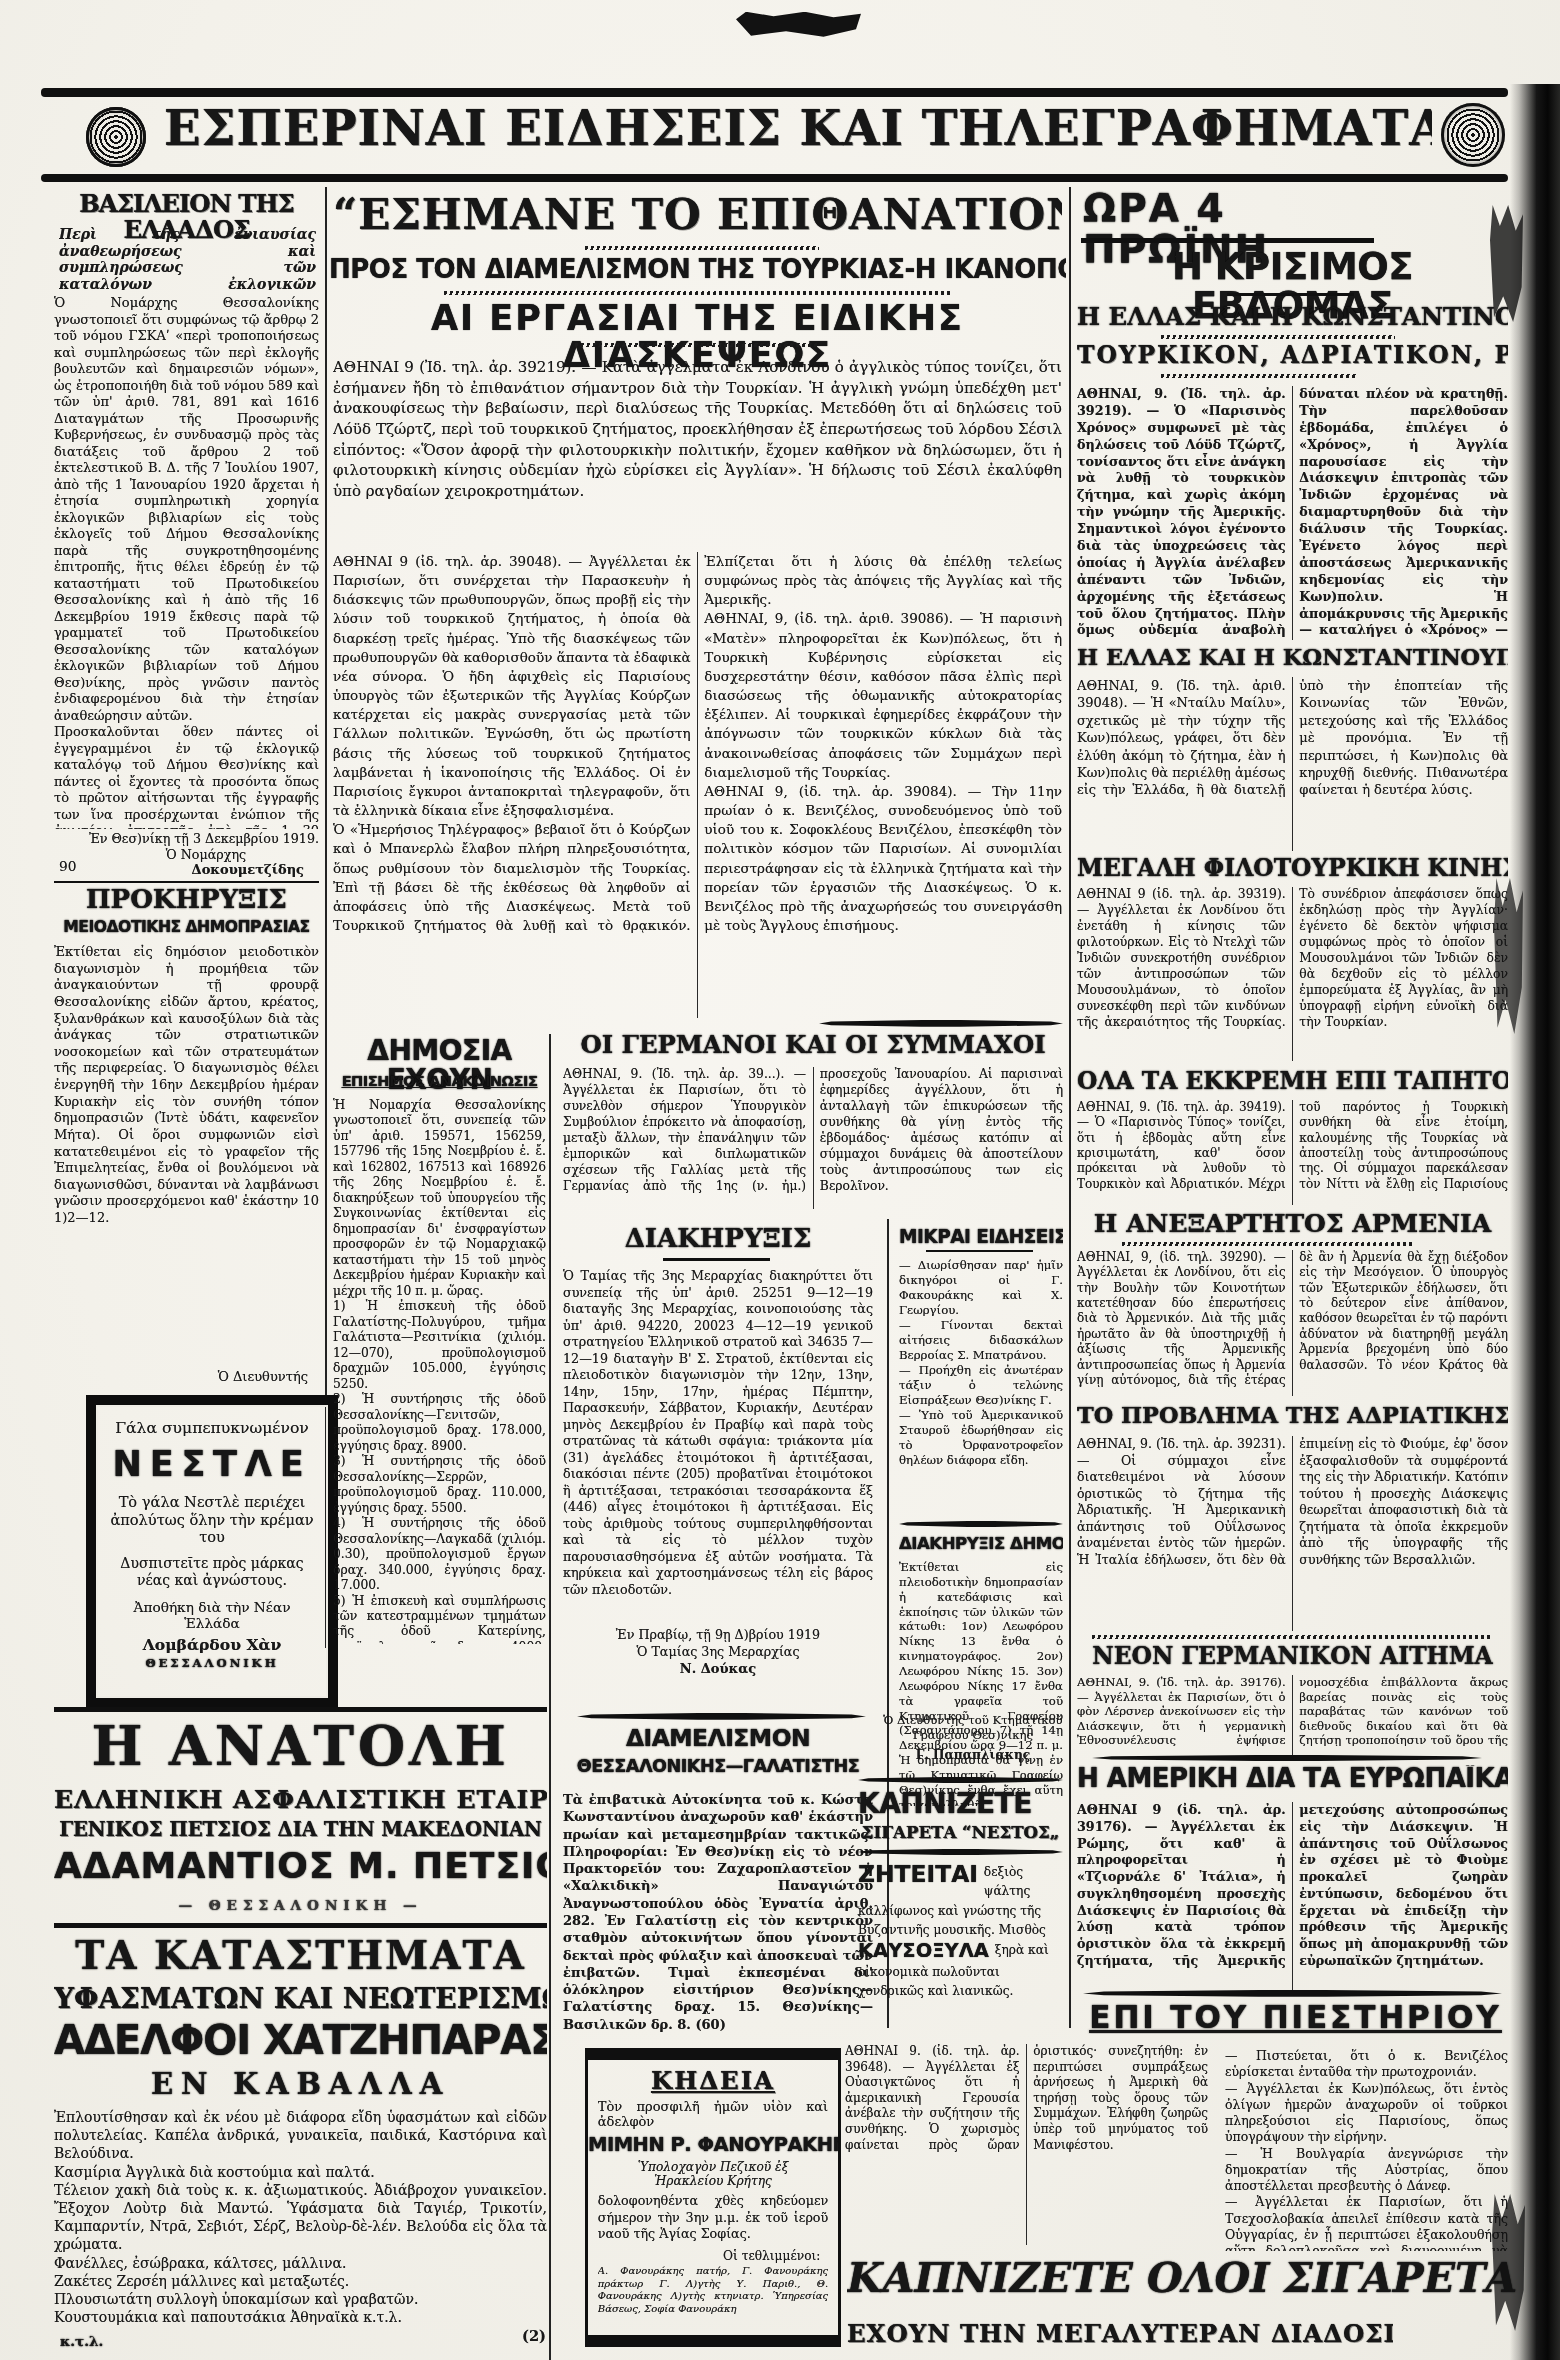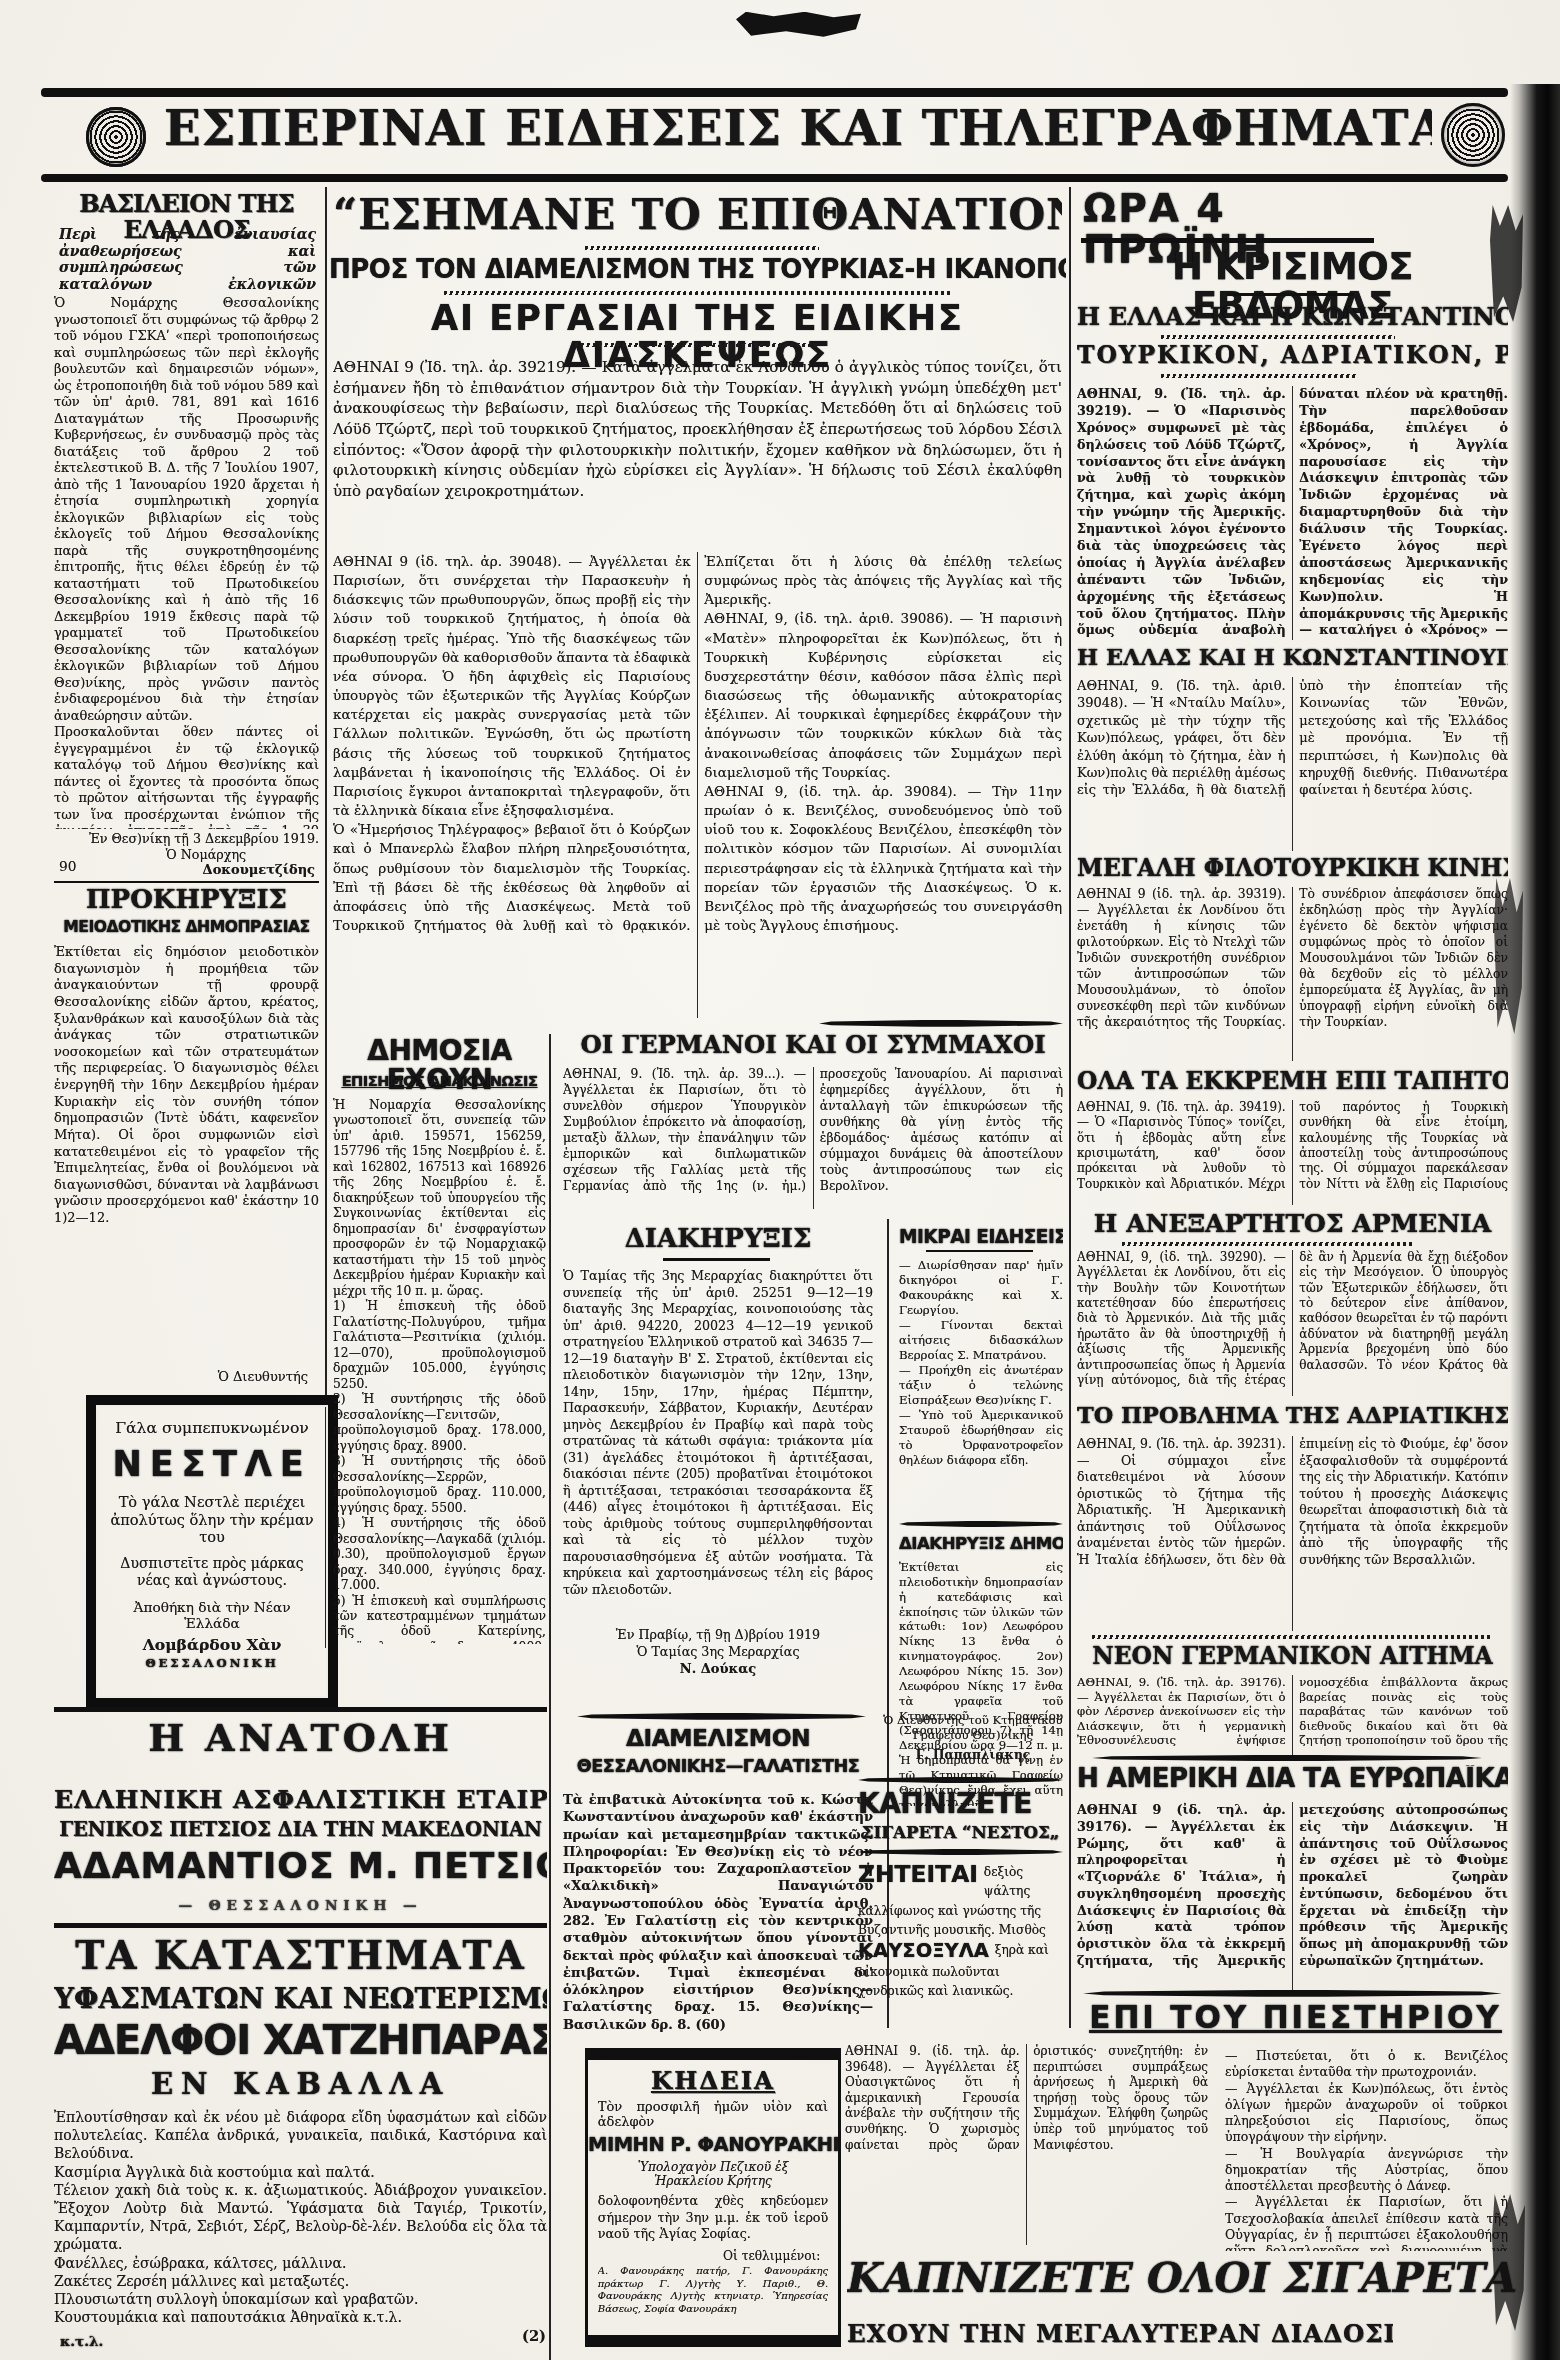--- a/index.html
+++ b/index.html
@@ -48,21 +48,21 @@
   <div class="abs vline" style="left:1069px;top:187px;height:1841px;"></div>
   <div class="abs vline" style="left:549px;top:1034px;height:1326px;"></div>
   <div class="abs vline" style="left:887px;top:1219px;height:809px;"></div>
 
   <div class="abs hl" style="left:54px;top:191px;width:265px;font-size:24.4px;letter-spacing:-1px;">ΒΑΣΙΛΕΙΟΝ ΤΗΣ ΕΛΛΑΔΟΣ</div>
   <div class="abs bd" style="left:59px;top:226px;width:257px;height:64px;font-size:14px;font-weight:bold;font-style:italic;line-height:1.18;">Περὶ τῆς ἐνιαυσίας ἀναθεωρήσεως καὶ συμπληρώσεως τῶν καταλόγων ἐκλογικῶν βιβλιαρίων τοῦ Δήμου Θεσσαλονίκης</div>
   <div class="abs bd" style="left:54px;top:295px;width:265px;height:534px;font-size:13px;line-height:1.27;">Ὁ Νομάρχης Θεσσαλονίκης γνωστοποιεῖ ὅτι συμφώνως τῷ ἄρθρῳ 2 τοῦ νόμου ΓΣΚΑʹ «περὶ τροποποιήσεως καὶ συμπληρώσεως τῶν περὶ ἐκλογῆς βουλευτῶν καὶ δημαιρεσιῶν νόμων», ὡς ἐτροποποιήθη διὰ τοῦ νόμου 589 καὶ τῶν ὑπ' ἀριθ. 781, 891 καὶ 1616 Διαταγμάτων τῆς Προσωρινῆς Κυβερνήσεως, ἐν συνδυασμῷ πρὸς τὰς διατάξεις τοῦ ἄρθρου 2 τοῦ ἐκτελεστικοῦ Β. Δ. τῆς 7 Ἰουλίου 1907, ἀπὸ τῆς 1 Ἰανουαρίου 1920 ἄρχεται ἡ ἐτησία συμπληρωτικὴ χορηγία ἐκλογικῶν βιβλιαρίων εἰς τοὺς ἐκλογεῖς τοῦ Δήμου Θεσσαλονίκης παρὰ τῆς συγκροτηθησομένης ἐπιτροπῆς, ἥτις θέλει ἑδρεύῃ ἐν τῷ καταστήματι τοῦ Πρωτοδικείου Θεσσαλονίκης καὶ ἡ ἀπὸ τῆς 16 Δεκεμβρίου 1919 ἔκθεσις παρὰ τῷ γραμματεῖ τοῦ Πρωτοδικείου Θεσσαλονίκης τῶν καταλόγων ἐκλογικῶν βιβλιαρίων τοῦ Δήμου Θεσ)νίκης, πρὸς γνῶσιν παντὸς ἐνδιαφερομένου διὰ τὴν ἐτησίαν ἀναθεώρησιν αὐτῶν.
 Προσκαλοῦνται ὅθεν πάντες οἱ ἐγγεγραμμένοι ἐν τῷ ἐκλογικῷ καταλόγῳ τοῦ Δήμου Θεσ)νίκης καὶ πάντες οἱ ἔχοντες τὰ προσόντα ὅπως τὸ πρῶτον αἰτήσωνται τῆς ἐγγραφῆς των ἵνα προσέρχωνται ἐνώπιον τῆς ἀνωτέρω ἐπιτροπῆς ἀπὸ τῆς 1—30 Ἰανουαρίου 1920 καὶ ἀπὸ τῆς 9 π. μ. μέχρι τῆς 1 μ. μ. καθ' ἑκάστην πρὸς λῆψιν τῶν ἐκλογικῶν αὐτῶν βιβλιαρίων.</div>
   <div class="abs bd rt" style="left:54px;top:831px;width:265px;height:17.6px;font-size:12.7px;">Ἐν Θεσ)νίκῃ τῇ 3 Δεκεμβρίου 1919.</div>
   <div class="abs bd ctr" style="left:93px;top:847px;width:226px;height:16.6px;font-size:12.7px;">Ὁ Νομάρχης</div>
-  <div class="abs bd rt" style="left:110px;top:862px;width:205px;height:17.6px;font-size:13px;font-weight:bold;">Δοκουμετζίδης</div>
+  <div class="abs bd rt" style="left:99px;top:862px;width:205px;height:17.6px;font-size:13px;font-weight:bold;">Δοκουμετζίδης</div>
   <div class="abs bd" style="left:59px;top:858px;width:39px;height:17.6px;font-size:13.7px;">90</div>
   <div class="abs rule" style="left:54px;top:881px;width:265px;height:2px;"></div>
 
   <div class="abs hl distress-sm" style="left:54px;top:886px;width:265px;font-size:26px;">ΠΡΟΚΗΡΥΞΙΣ</div>
   <div class="abs hs distress-sm" style="left:54px;top:919px;width:265px;font-size:15.6px;">ΜΕΙΟΔΟΤΙΚΗΣ ΔΗΜΟΠΡΑΣΙΑΣ</div>
   <div class="abs bd" style="left:54px;top:944px;width:265px;height:425px;font-size:13px;line-height:1.28;">Ἐκτίθεται εἰς δημόσιον μειοδοτικὸν διαγωνισμὸν ἡ προμήθεια τῶν ἀναγκαιούντων τῇ φρουρᾷ Θεσσαλονίκης εἰδῶν ἄρτου, κρέατος, ξυλανθράκων καὶ καυσοξύλων διὰ τὰς ἀνάγκας τῶν στρατιωτικῶν νοσοκομείων καὶ τῶν στρατευμάτων τῆς περιφερείας. Ὁ διαγωνισμὸς θέλει ἐνεργηθῆ τὴν 16ην Δεκεμβρίου ἡμέραν Κυριακὴν εἰς τὸν συνήθη τόπον δημοπρασιῶν (Ἰντὲ ὑδάτι, καφενεῖον Μήτα). Οἱ ὅροι συμφωνιῶν εἰσὶ κατατεθειμένοι εἰς τὸ γραφεῖον τῆς Ἐπιμελητείας, ἔνθα οἱ βουλόμενοι νὰ διαγωνισθῶσι, δύνανται νὰ λαμβάνωσι γνῶσιν προσερχόμενοι καθ' ἑκάστην 10 1)2—12.</div>
   <div class="abs bd rt" style="left:54px;top:1369px;width:254px;height:17.6px;font-size:13px;">Ὁ Διευθυντής</div>
 
   <div class="abs frame-nestle" style="left:86px;top:1395px;width:232px;height:293px;">
     <div class="bd ctr" style="margin-top:13.7px;font-size:15.6px;white-space:normal;">Γάλα συμπεπυκνωμένον</div>
@@ -189,21 +189,21 @@
 
   <div class="abs orn" style="left:1083px;top:1990px;width:419px;height:6.8px;"></div>
   <div class="abs hs distress-sm" style="left:1083px;top:2001px;width:425px;font-size:31px;letter-spacing:2.9px;white-space:nowrap;overflow:hidden;text-decoration:underline;">ΕΠΙ ΤΟΥ ΠΙΕΣΤΗΡΙΟΥ</div>
   <div class="abs bd" style="left:1225px;top:2048px;width:283px;height:203px;font-size:12.5px;line-height:1.3;">— Πιστεύεται, ὅτι ὁ κ. Βενιζέλος εὑρίσκεται ἐνταῦθα τὴν πρωτοχρονιάν.
 — Ἀγγέλλεται ἐκ Κων)πόλεως, ὅτι ἐντὸς ὀλίγων ἡμερῶν ἀναχωροῦν οἱ τοῦρκοι πληρεξούσιοι εἰς Παρισίους, ὅπως ὑπογράψουν τὴν εἰρήνην.
 — Ἡ Βουλγαρία ἀνεγνώρισε τὴν δημοκρατίαν τῆς Αὐστρίας, ὅπου ἀποστέλλεται πρεσβευτὴς ὁ Δάνεφ.
 — Ἀγγέλλεται ἐκ Παρισίων, ὅτι ἡ Τσεχοσλοβακία ἀπειλεῖ ἐπίθεσιν κατὰ τῆς Οὑγγαρίας, ἐν ᾗ περιπτώσει ἐξακολουθήσῃ αὕτη δολοπλοκοῦσα καὶ διανοουμένη νὰ μειώσῃ τὰ ἐδαφικὰ πλεονεκτήματα, ὁποῖα ἐπέτυχον οἱ Τσεχοσλοβάκοι.</div>
   <div class="abs bd c2" style="left:845px;top:2044px;width:363px;height:201px;font-size:12px;line-height:1.3;">ΑΘΗΝΑΙ 9. (ἰδ. τηλ. ἀρ. 39648). — Ἀγγέλλεται ἐξ Οὐασιγκτῶνος ὅτι ἡ ἀμερικανικὴ Γερουσία ἀνέβαλε τὴν συζήτησιν τῆς συνθήκης. Ὁ χωρισμὸς φαίνεται πρὸς ὥραν ὁριστικός· συνεζητήθη: ἐν περιπτώσει συμπράξεως ἀρνήσεως ἡ Ἀμερικὴ θὰ τηρήσῃ τοὺς ὅρους τῶν Συμμάχων. Ἐλήφθη ζωηρῶς ὑπὲρ τοῦ μηνύματος τοῦ Μανιφέστου.</div>
 
   <div class="abs rule" style="left:54px;top:1707px;width:493px;height:4.9px;"></div>
-  <div class="abs hl distress-sm" style="left:54px;top:1718px;width:493px;font-size:38px;letter-spacing:3.9px;">Η ΑΝΑΤΟΛΗ</div>
+  <div class="abs hl distress-sm" style="left:54px;top:1718px;width:493px;font-size:54px;letter-spacing:3.9px;">Η ΑΝΑΤΟΛΗ</div>
   <div class="abs hl" style="left:54px;top:1787px;width:493px;font-size:25px;letter-spacing:1px;white-space:nowrap;overflow:hidden;">ΕΛΛΗΝΙΚΗ ΑΣΦΑΛΙΣΤΙΚΗ ΕΤΑΙΡΙΑ</div>
   <div class="abs hl" style="left:54px;top:1820px;width:493px;font-size:19.5px;white-space:nowrap;overflow:hidden;">ΓΕΝΙΚΟΣ ΠΕΤΣΙΟΣ ΔΙΑ ΤΗΝ ΜΑΚΕΔΟΝΙΑΝ</div>
   <div class="abs hs distress-sm" style="left:54px;top:1847px;width:493px;font-size:36px;letter-spacing:1px;white-space:nowrap;overflow:hidden;">ΑΔΑΜΑΝΤΙΟΣ Μ. ΠΕΤΣΙΟΣ</div>
   <div class="abs hl distress-sm" style="left:54px;top:1898px;width:493px;font-size:13.7px;letter-spacing:5.9px;opacity:.85;">— ΘΕΣΣΑΛΟΝΙΚΗ —</div>
   <div class="abs rule" style="left:54px;top:1923px;width:493px;height:4.9px;"></div>
 
   <div class="abs hl distress-sm" style="left:54px;top:1935px;width:493px;font-size:39px;letter-spacing:2px;">ΤΑ ΚΑΤΑΣΤΗΜΑΤΑ</div>
   <div class="abs hl" style="left:54px;top:1984px;width:493px;font-size:28px;white-space:nowrap;overflow:hidden;">ΥΦΑΣΜΑΤΩΝ ΚΑΙ ΝΕΩΤΕΡΙΣΜΩΝ</div>
   <div class="abs hs distress-sm" style="left:54px;top:2019px;width:493px;font-size:40px;letter-spacing:-1px;white-space:nowrap;overflow:hidden;">ΑΔΕΛΦΟΙ ΧΑΤΖΗΠΑΡΑΣΚΕΥΑ</div>
   <div class="abs bd" style="left:54px;top:2108px;width:493px;height:217px;font-size:14px;line-height:1.3;">Ἐπλουτίσθησαν καὶ ἐκ νέου μὲ διάφορα εἴδη ὑφασμάτων καὶ εἰδῶν πολυτελείας. Καπέλα ἀνδρικά, γυναικεῖα, παιδικά, Καστόρινα καὶ Βελούδινα.

